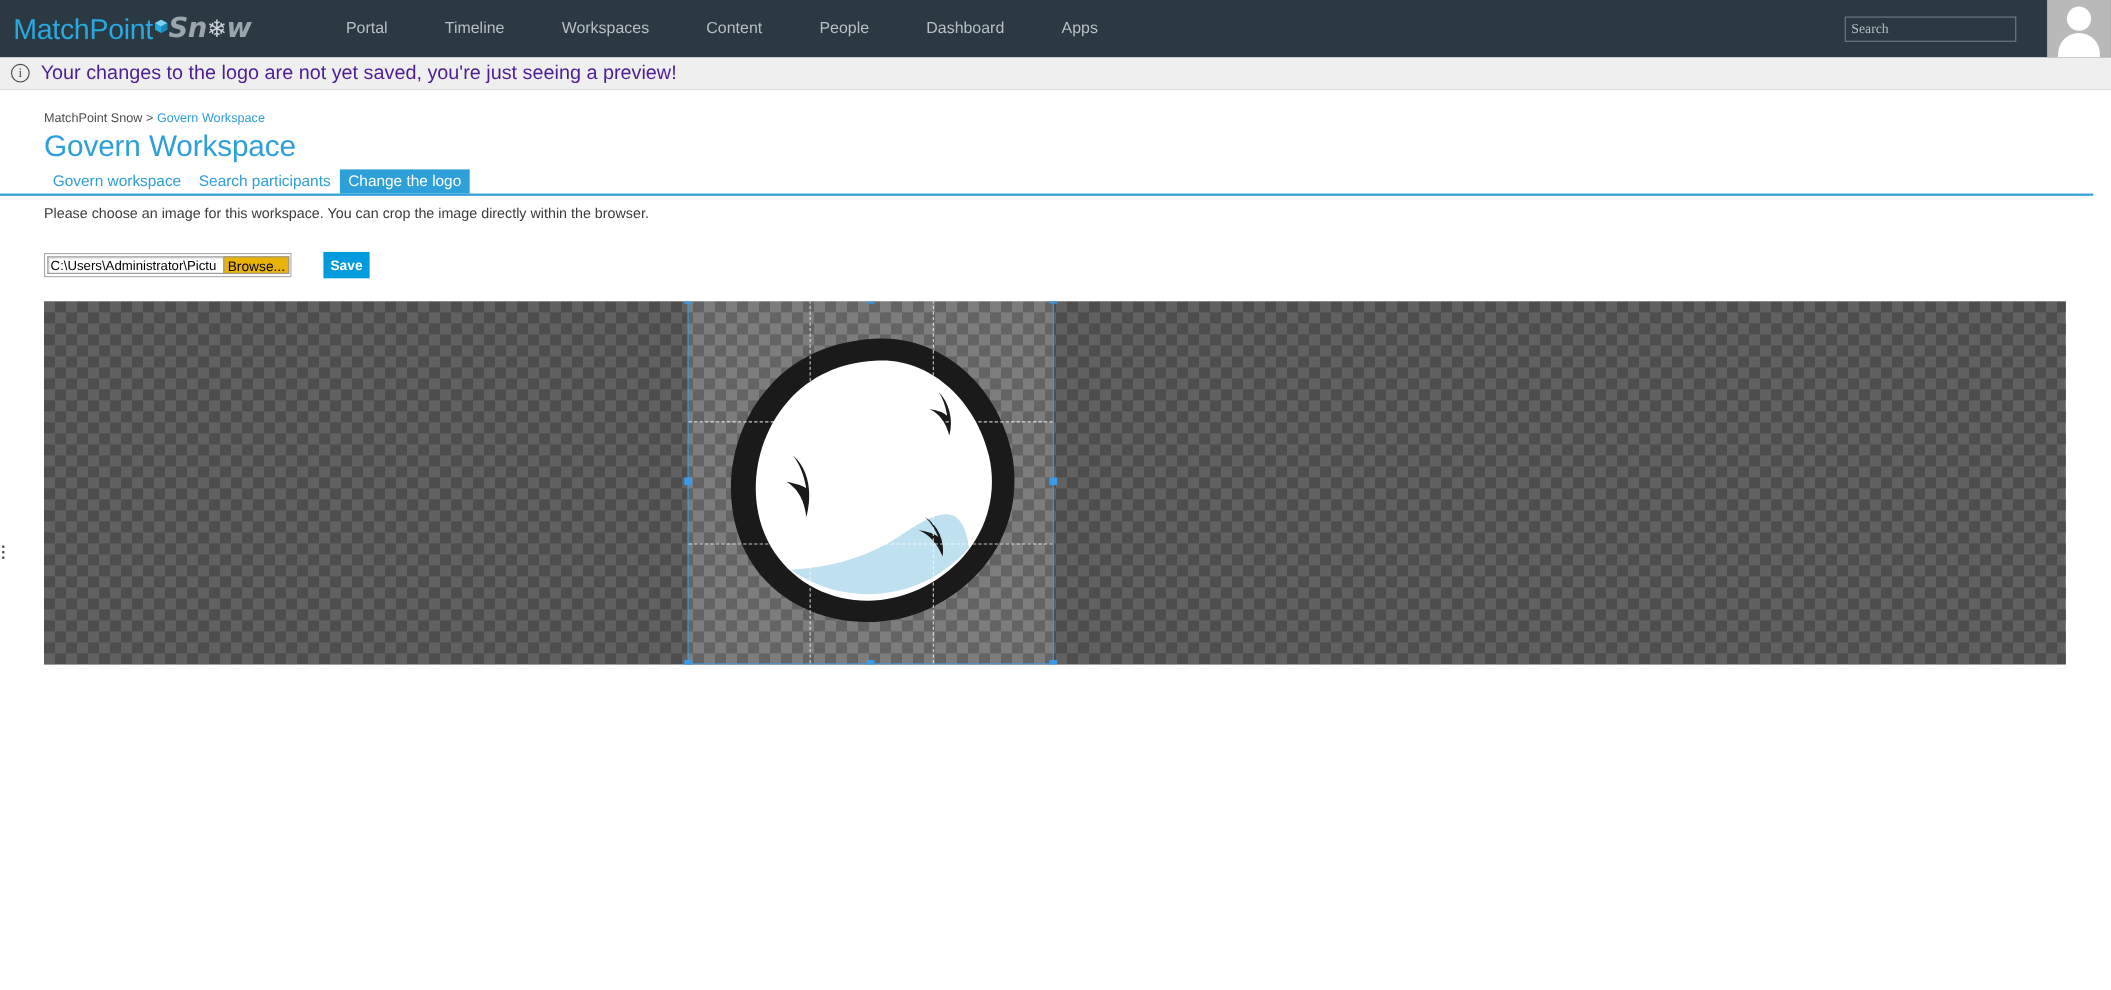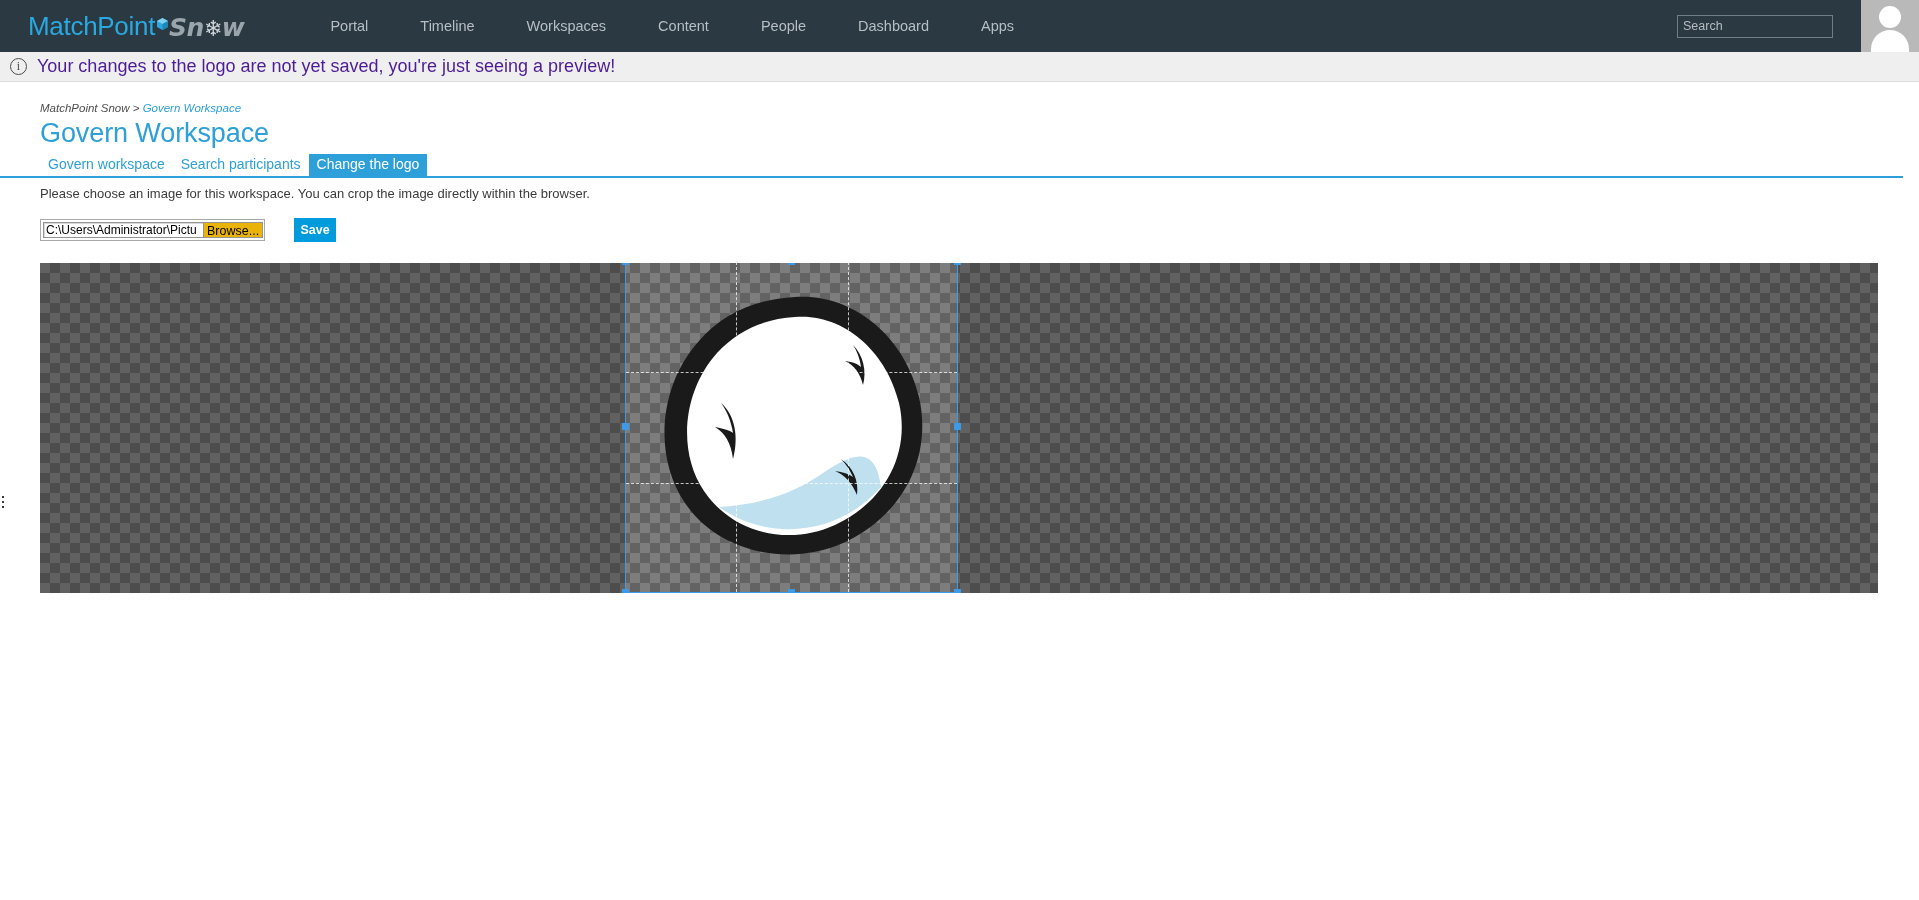--- a/index.html
+++ b/index.html
@@ -15,22 +15,22 @@
   .topnav {
     position: relative;
     height: 52px;
     background: #2b3942;
     display: flex;
     align-items: center;
     width: 1919px;
   }
   .brand {
     display: flex;
-    align-items: flex-end;
-    margin-left: 28px;
+    align-items: flex-start;
+    margin-left: 12px;
     white-space: nowrap;
   }
   .brand-match {
     font-size: 26px;
     color: #29a9e0;
     font-weight: 400;
     letter-spacing: -0.3px;
   }
   .brand-cube {
     position: relative;
@@ -78,21 +78,21 @@
     display: flex;
     align-items: center;
   }
   .search-box {
     width: 156px; height: 23px;
     background: #2b3942;
     border: 1px solid #6f7d86;
     color: #cfd6da;
     font-size: 12.5px;
     padding: 0 5px;
-    font-family: Liberation Sans, sans-serif;
+    font-family: Liberation Serif, serif;
     outline: none;
     margin-right: 28px;
   }
   .search-box::placeholder { color: #b5bdc3; opacity: 1; }
   .avatar-box {
     width: 58px; height: 52px;
     background: #b9b9b9;
     display: flex;
     align-items: flex-end;
     justify-content: center;
@@ -142,21 +142,20 @@
   
   .page {
     position: relative;
     padding: 0;
     background: #ffffff;
   }
   .breadcrumb {
     font-size: 11.5px;
     color: #4d4d4d;
     padding: 20px 0 0 40px;
-    font-style: italic;
   }
   .breadcrumb a {
     color: #2d9fd9;
     text-decoration: none;
     cursor: pointer;
   }
   .breadcrumb .sep { color: #4d4d4d; }
 
   .page-title {
     font-size: 27px;
@@ -192,21 +191,21 @@
     font-size: 13px;
     color: #3b3b3b;
     padding: 8px 0 0 40px;
   }
 
   
   .form-row {
     display: flex;
     align-items: center;
     padding-left: 40px;
-    margin-top: 17px;
+    margin-top: 28px;
   }
   .file-input-wrap {
     display: flex;
     align-items: stretch;
     border: 1px solid #a9a9a9;
     background: #ffffff;
     height: 22px;
     width: 225px;
     padding: 2px;
   }

